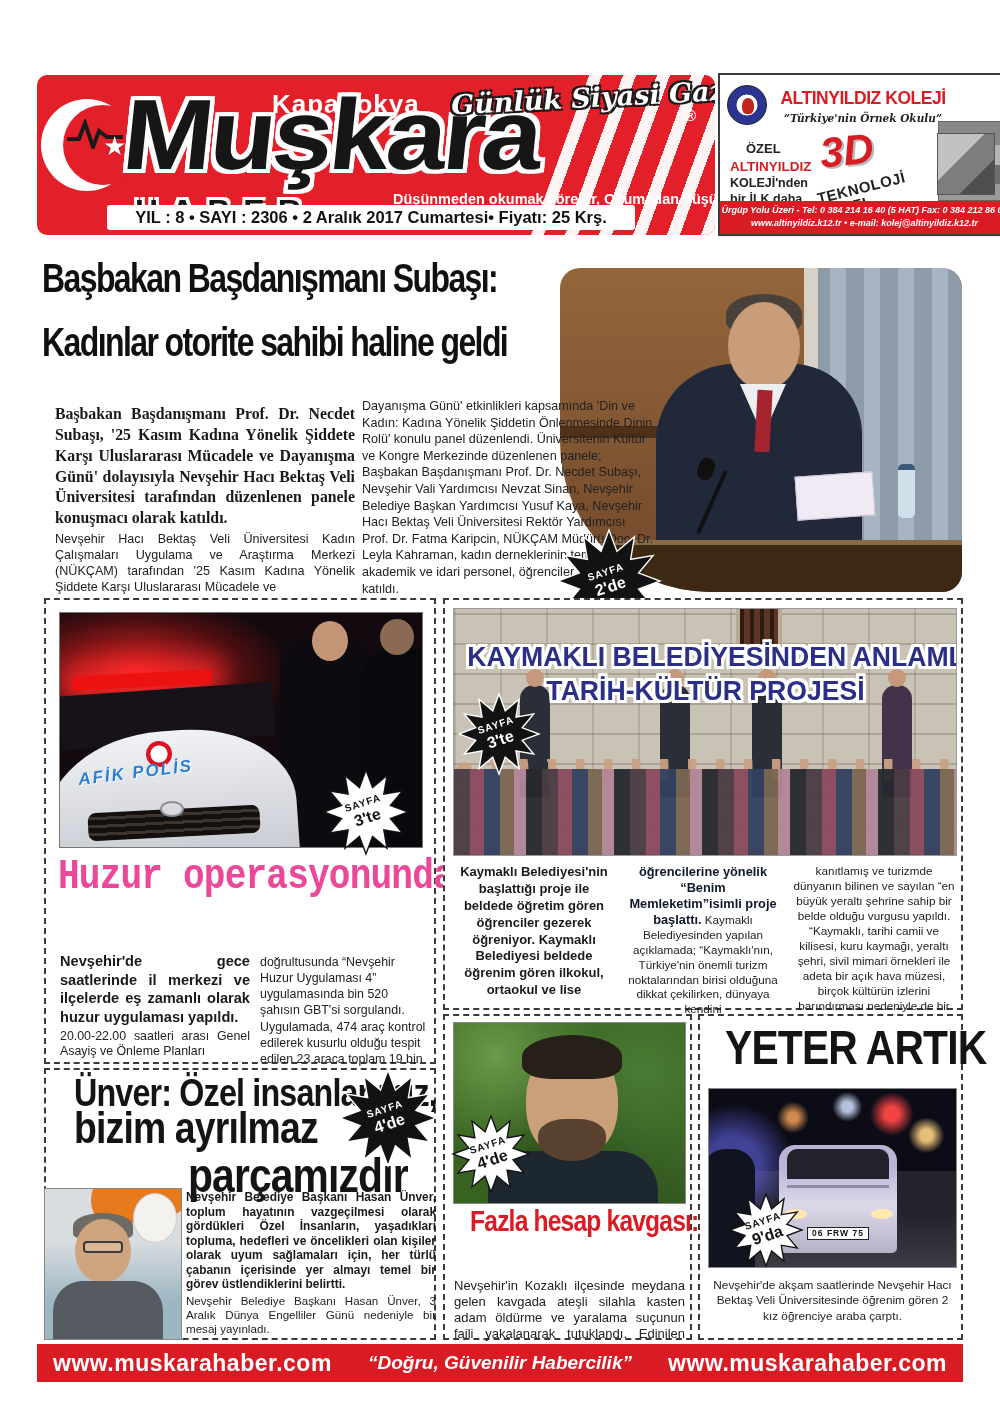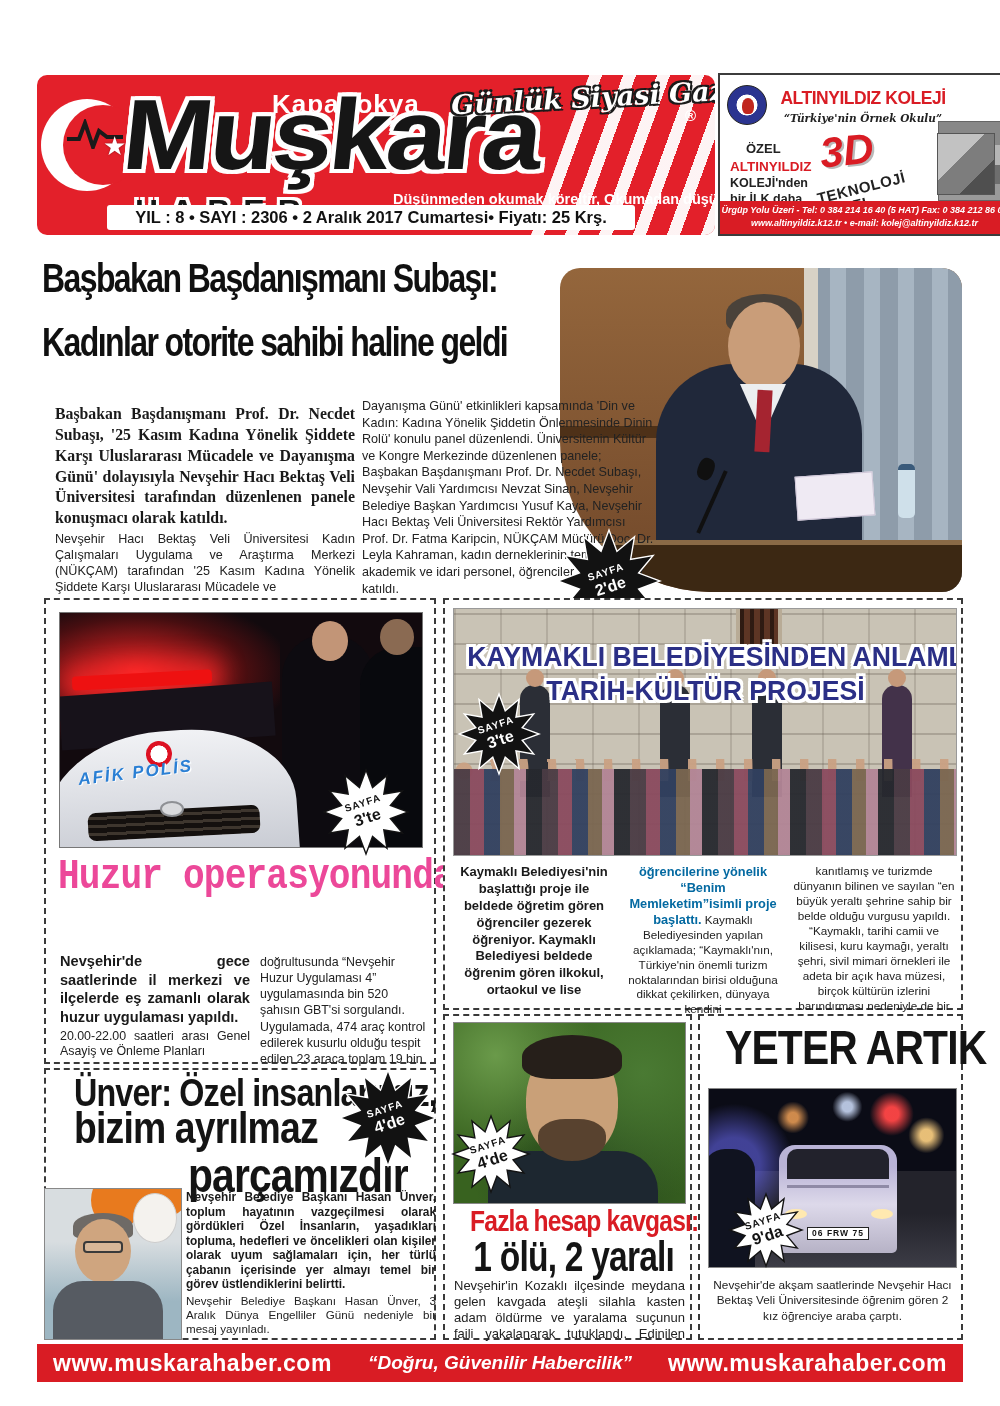--- a/index.html
+++ b/index.html
@@ -166,21 +166,21 @@
     background:repeating-radial-gradient(circle at 10px 12px, #caa183 0 8px, rgba(0,0,0,0) 9px 28px); }
   .kay-h { position:absolute; left:0; width:100%; text-align:center; white-space:nowrap; font-weight:900;
     color:#2b2f86; letter-spacing:0;
     text-shadow:-3px -3px 0 #fff, 3px -3px 0 #fff, -3px 3px 0 #fff, 3px 3px 0 #fff, 0 -3px 0 #fff, 0 3px 0 #fff, -3px 0 0 #fff, 3px 0 0 #fff; }
   .kay-h span { display:inline-block; transform:scaleX(.95); }
   .kay-h1 { top:32px; font-size:28px; }
   .kay-h2 { top:66px; font-size:28px; }
   .kay-col { position:absolute; top:264px; text-align:center; }
   .kay-col1 { left:10px; width:158px; font-size:13px; line-height:1.3; font-weight:800; color:#1a1a1a; }
   .kay-col2 { left:178px; width:160px; font-size:11.7px; line-height:1.26; color:#222; }
-  .kay-col2 .b { font-size:12.8px; font-weight:800; color:#0369a1; }
+  .kay-col2 .b { font-size:12.8px; font-weight:800; color:#0f172a; }
   .kay-col3 { left:348px; width:162px; font-size:11.7px; line-height:1.28; color:#222; }
 
   
   .fight-photo { position:absolute; left:8px; top:6px; width:233px; height:182px; border:1px solid #888; overflow:hidden;
     background:radial-gradient(circle at 18% 18%, #6a9a4a, rgba(0,0,0,0) 42%),
                radial-gradient(circle at 82% 28%, #4a7a33, rgba(0,0,0,0) 55%),
                radial-gradient(circle at 60% 80%, #27471e, rgba(0,0,0,0) 60%), #38621f; }
   .fp-head { position:absolute; left:72px; top:24px; width:92px; height:112px; border-radius:46%; background:#c9a078; }
   .fp-hair { position:absolute; left:68px; top:12px; width:100px; height:44px; border-radius:50% 50% 30% 30%; background:#261f1a; }
   .fp-beard { position:absolute; left:84px; top:96px; width:68px; height:42px; border-radius:40% 40% 50% 50%; background:#58422f; }
@@ -413,21 +413,20 @@
     </div>
     <div class="burst white b-fight">
       <div class="burst-in">
         <div class="burst-text">
           <span class="bt-s">SAYFA</span>
           <span class="bt-b">4'de</span>
         </div>
       </div>
     </div>
     <div class="fight-h1"><span>Fazla hesap kavgası:</span></div>
-    <div class="fight-h2"><span>1 ölü, 2 yaralı</span></div>
     <div class="fight-body">Nevşehir'in Kozaklı ilçesinde meydana gelen kavgada ateşli silahla kasten adam öldürme ve yaralama suçunun faili yakalanarak tutuklandı. Edinilen bilgilere göre, Kozaklı ilçesinde O.U., bir lokantada yemek yedi.</div>
   </div>
 
   <div class="dbox box-acc">
     <div class="acc-h"><span>YETER ARTIK !</span></div>
     <div class="acc-photo">
       <div class="ac-fig"></div>
       <div class="ac-car"></div>
       <div class="ac-shield"></div>
       <div class="ac-hood"></div>

